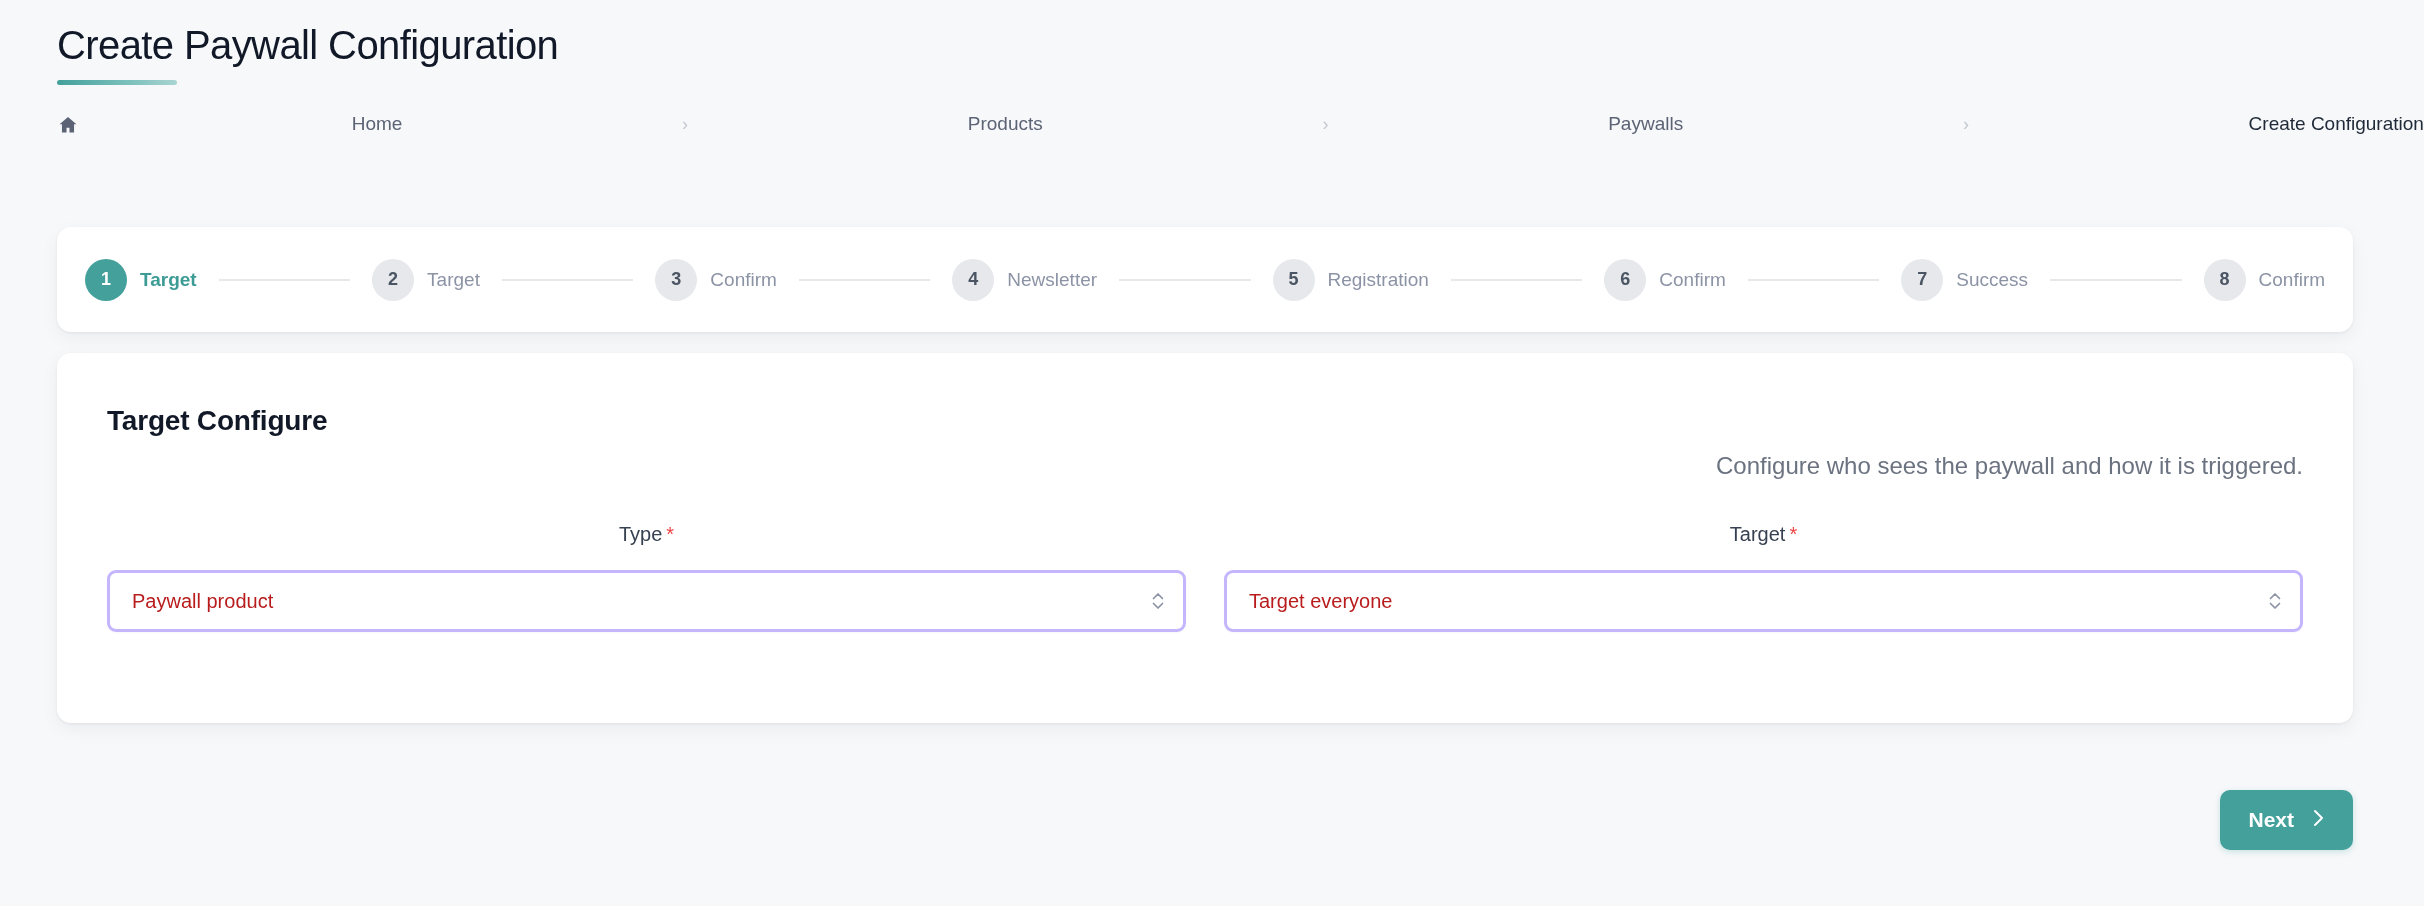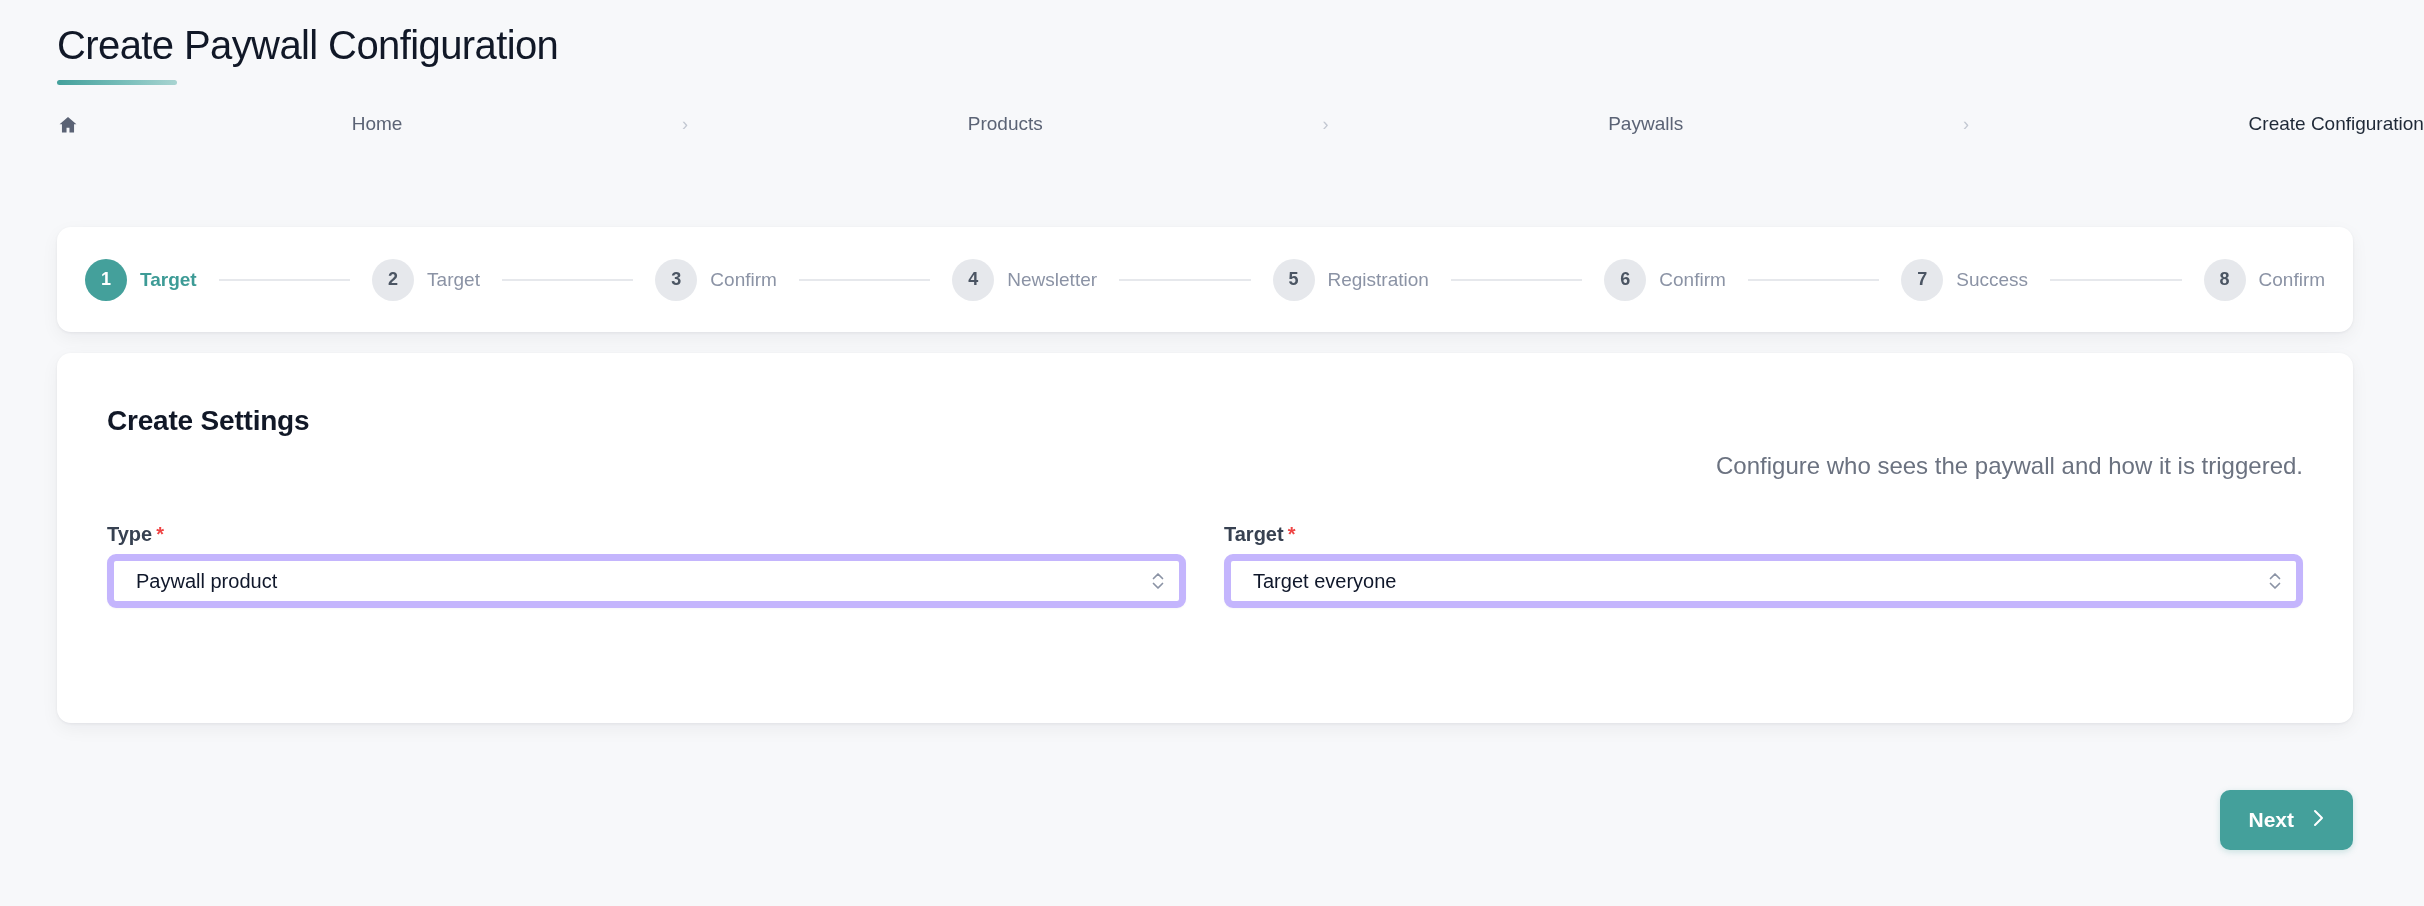--- a/index.html
+++ b/index.html
@@ -174,46 +174,47 @@
   }
 
   .field {
     flex: 1 1 0;
     min-width: 0;
   }
 
   .field-label {
     font-size: 20px;
     color: #374151;
-    font-weight: 700;
-    margin-bottom: 8px;
+    font-weight: 400;
+    margin-bottom: 24px;
     display: block;
+    text-align: center;
   }
 
   .required-star {
     color: #ef4444;
     margin-left: 4px;
   }
 
   .select-wrap {
     position: relative;
     width: 100%;
   }
 
   .select-box {
     width: 100%;
-    height: 54px;
-    border: 7px solid #c4b5fd;
+    height: 62px;
+    border: 3px solid #c4b5fd;
     border-radius: 9px;
     background: #ffffff;
     display: flex;
     align-items: center;
     padding: 0 44px 0 22px;
     font-size: 20px;
-    color: #0f172a;
+    color: #b91c1c;
     box-shadow: 0 1px 2px rgba(16, 24, 40, 0.03);
     cursor: pointer;
     white-space: nowrap;
     overflow: hidden;
     text-overflow: ellipsis;
   }
 
   .select-chevrons {
     position: absolute;
     right: 20px;
@@ -321,21 +322,21 @@
     <div class="step-connector"></div>
 
     <div class="step">
       <span class="step-circle">8</span>
       <span class="step-label">Confirm</span>
     </div>
 
   </div>
 
   <div class="card form-card">
-    <h2 class="section-title">Create Settings</h2>
+    <h2 class="section-title">Target Configure</h2>
     <p class="section-desc">Configure who sees the paywall and how it is triggered.</p>
 
     <div class="field-grid">
 
       <div class="field">
         <label class="field-label">
           <span>Type</span><span class="required-star">*</span>
         </label>
         <div class="select-wrap">
           <div class="select-box">Paywall product</div>

